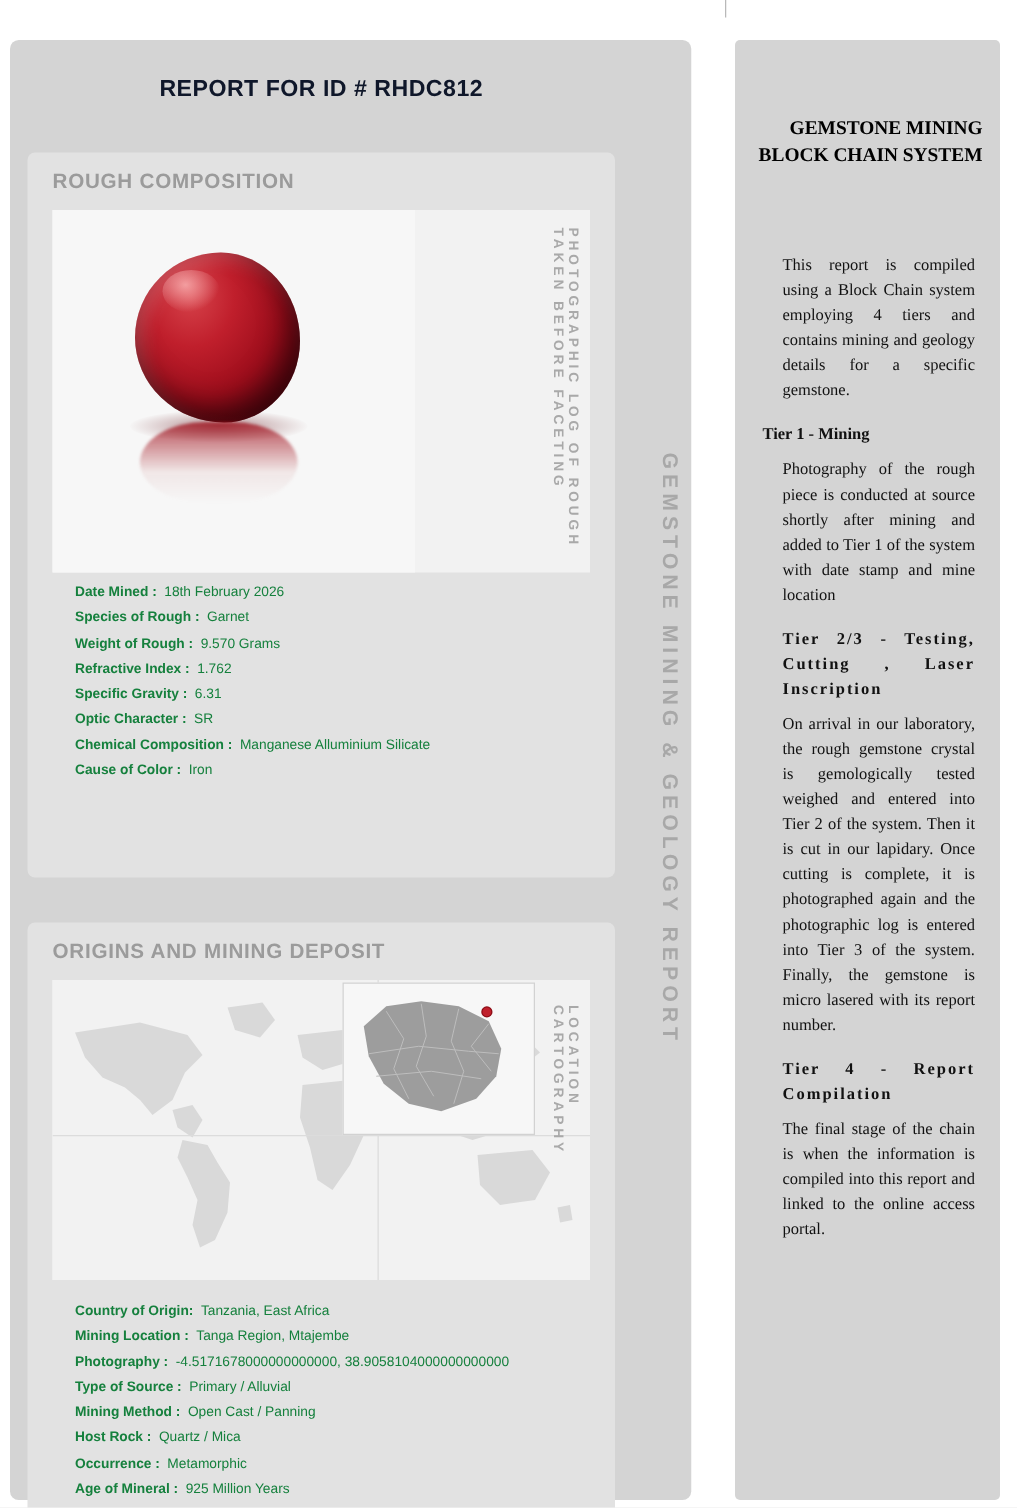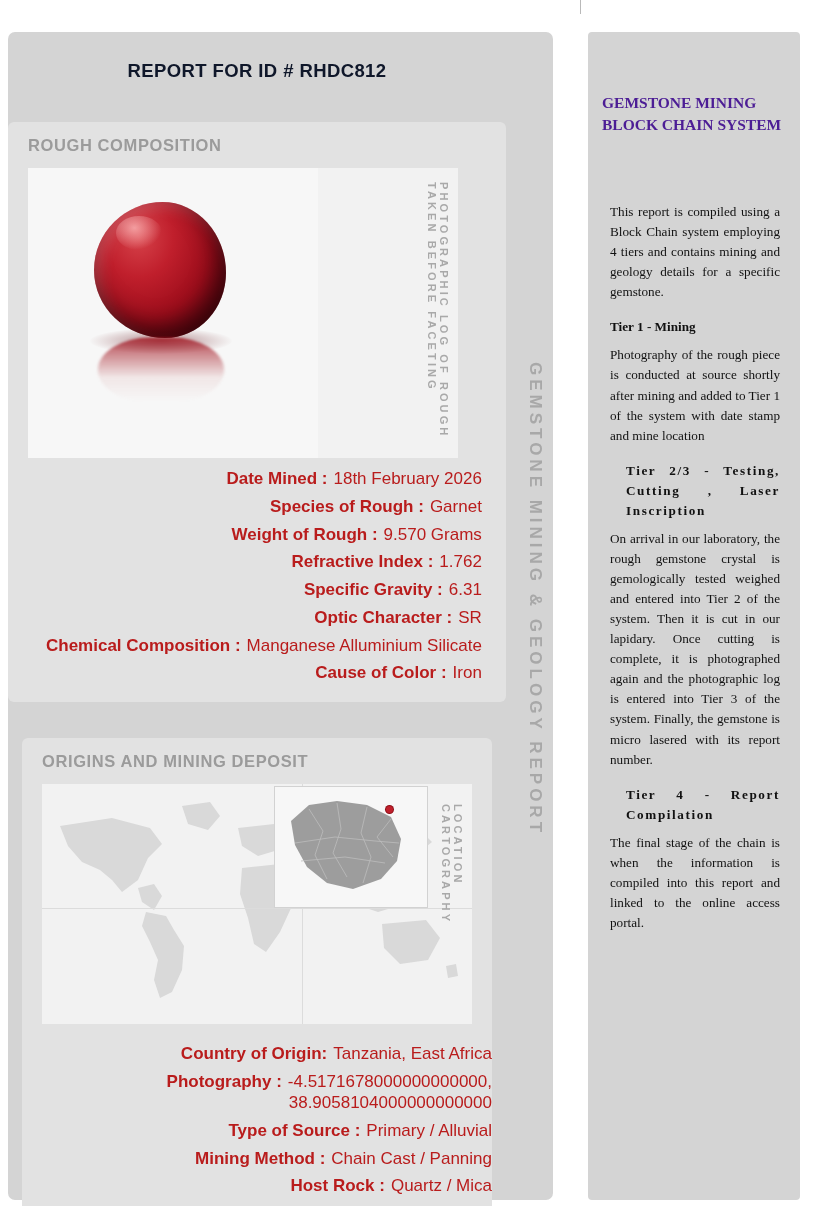--- a/index.html
+++ b/index.html
@@ -14,21 +14,21 @@
   .left-panel{position:absolute;left:8px;top:32px;width:545px;height:1168px;background:#d4d4d4;border-radius:7px;}
 
   .report-title{position:absolute;left:0;top:28px;width:498px;text-align:center;font-size:18.5px;font-weight:bold;color:#0f172a;letter-spacing:0.4px;}
 
   
   .vert-main{position:absolute;left:497px;top:330px;width:40px;text-align:center;
       writing-mode:vertical-rl;font-size:17px;letter-spacing:4px;color:#a8a8a8;font-weight:bold;}
 
   
   .card{position:absolute;background:#e2e2e2;border-radius:6px;}
-  #card-rough{left:0;top:90px;width:470px;height:580px;padding-left:28px;}
+  #card-rough{left:14px;top:90px;width:470px;height:580px;}
   #card-origins{left:14px;top:706px;width:470px;height:484px;}
 
   .card-title{position:absolute;left:20px;top:14px;font-size:16.5px;font-weight:bold;color:#9b9b9b;letter-spacing:0.6px;}
 
   .media{position:absolute;left:20px;top:46px;background:#f2f2f2;}
   #rough-media{width:430px;height:290px;}
   #origin-media{width:430px;height:240px;}
 
   .photo-area{position:absolute;left:0;top:0;width:290px;height:100%;background:#f7f7f7;overflow:hidden;}
 
@@ -45,37 +45,37 @@
       background:radial-gradient(ellipse at 50% 50%, rgba(90,0,8,.45), rgba(255,255,255,0) 72%);}
 
   .vert-caption{position:absolute;writing-mode:vertical-rl;font-size:11px;letter-spacing:3.1px;color:#a9a9a9;font-weight:bold;}
   #rough-caption{right:8px;top:14px;height:262px;}
   #origin-caption{right:8px;top:20px;height:200px;}
 
   
   .datalist{position:absolute;left:38px;}
   #rough-data{top:346px;}
   #origin-data{top:305px;}
-  .drow{margin-bottom:6.5px;font-size:17px;color:#b91c1c;line-height:1.25;text-align:right;}
+  .drow{margin-bottom:6.5px;font-size:11px;color:#15803d;line-height:1.25;}
   .dlabel{font-weight:bold;}
   .dval{font-weight:normal;margin-left:6px;}
 
   
   .map-wrap{position:absolute;left:0;top:0;width:430px;height:240px;background:#f2f2f2;overflow:hidden;}
   .map-cross-v{position:absolute;left:260px;top:0;width:1px;height:240px;background:#dcdcdc;}
   .map-cross-h{position:absolute;left:0;top:124px;width:430px;height:1px;background:#dcdcdc;}
   .inset{position:absolute;left:232px;top:2px;width:152px;height:120px;border:1px solid #d2d2d2;background:#f7f7f7;}
   .pin{position:absolute;left:344px;top:22px;width:7px;height:7px;border-radius:50%;background:#c0202c;box-shadow:0 0 0 1px #8d0d16;}
 
   
   .right-panel{position:absolute;left:588px;top:32px;width:212px;height:1168px;background:#d4d4d4;border-radius:4px;}
-  .rp-title{position:absolute;left:14px;top:60px;width:184px;text-align:left;font-family:"Liberation Serif",serif;font-weight:bold;font-size:15.5px;color:#4c1d95;line-height:1.45;}
+  .rp-title{position:absolute;left:14px;top:60px;width:184px;text-align:right;font-family:"Liberation Serif",serif;font-weight:bold;font-size:15.5px;color:#000000;line-height:1.45;}
   .rp-body{position:absolute;left:22px;top:170px;width:170px;font-family:"Liberation Serif",serif;font-size:13.2px;color:#111;line-height:1.52;text-align:justify;}
   .rp-h{font-weight:bold;margin-top:15px;margin-bottom:8px;}
-  .rp-p{margin:0 0 14px 0;}
+  .rp-p{margin:0 0 14px 16px;}
   .sp-wide{letter-spacing:1.6px;margin-left:16px;}
 </style>
 </head>
 <body>
 
 <div class="page">
 
   <div class="tick"></div>
 
   <div class="left-panel">
@@ -156,23 +156,24 @@
               </g>
             </svg>
           </div>
           <div class="pin"></div>
         </div>
         <div class="vert-caption" id="origin-caption">LOCATION CARTOGRAPHY</div>
       </div>
 
       <div class="datalist" id="origin-data">
         <div class="drow"><span class="dlabel">Country of Origin:</span><span class="dval">Tanzania, East Africa</span></div>
+        <div class="drow"><span class="dlabel">Mining Location :</span><span class="dval">Tanga Region, Mtajembe</span></div>
         <div class="drow"><span class="dlabel">Photography :</span><span class="dval">-4.5171678000000000000,  38.9058104000000000000</span></div>
         <div class="drow"><span class="dlabel">Type of Source :</span><span class="dval">Primary / Alluvial</span></div>
-        <div class="drow"><span class="dlabel">Mining Method :</span><span class="dval">Chain Cast / Panning</span></div>
+        <div class="drow"><span class="dlabel">Mining Method :</span><span class="dval">Open Cast / Panning</span></div>
         <div class="drow"><span class="dlabel">Host Rock :</span><span class="dval">Quartz / Mica</span></div>
         <div class="drow"><span class="dlabel">Occurrence :</span><span class="dval">Metamorphic</span></div>
         <div class="drow"><span class="dlabel">Age of Mineral :</span><span class="dval">925 Million Years</span></div>
       </div>
     </div>
   </div>
 
   <div class="right-panel">
     <div class="rp-title">GEMSTONE MINING BLOCK CHAIN SYSTEM</div>
     <div class="rp-body">

